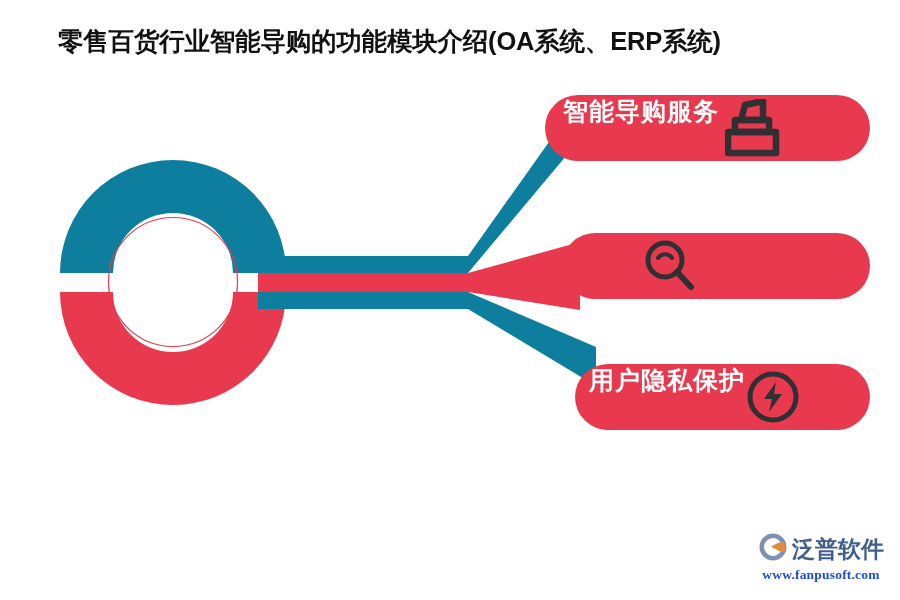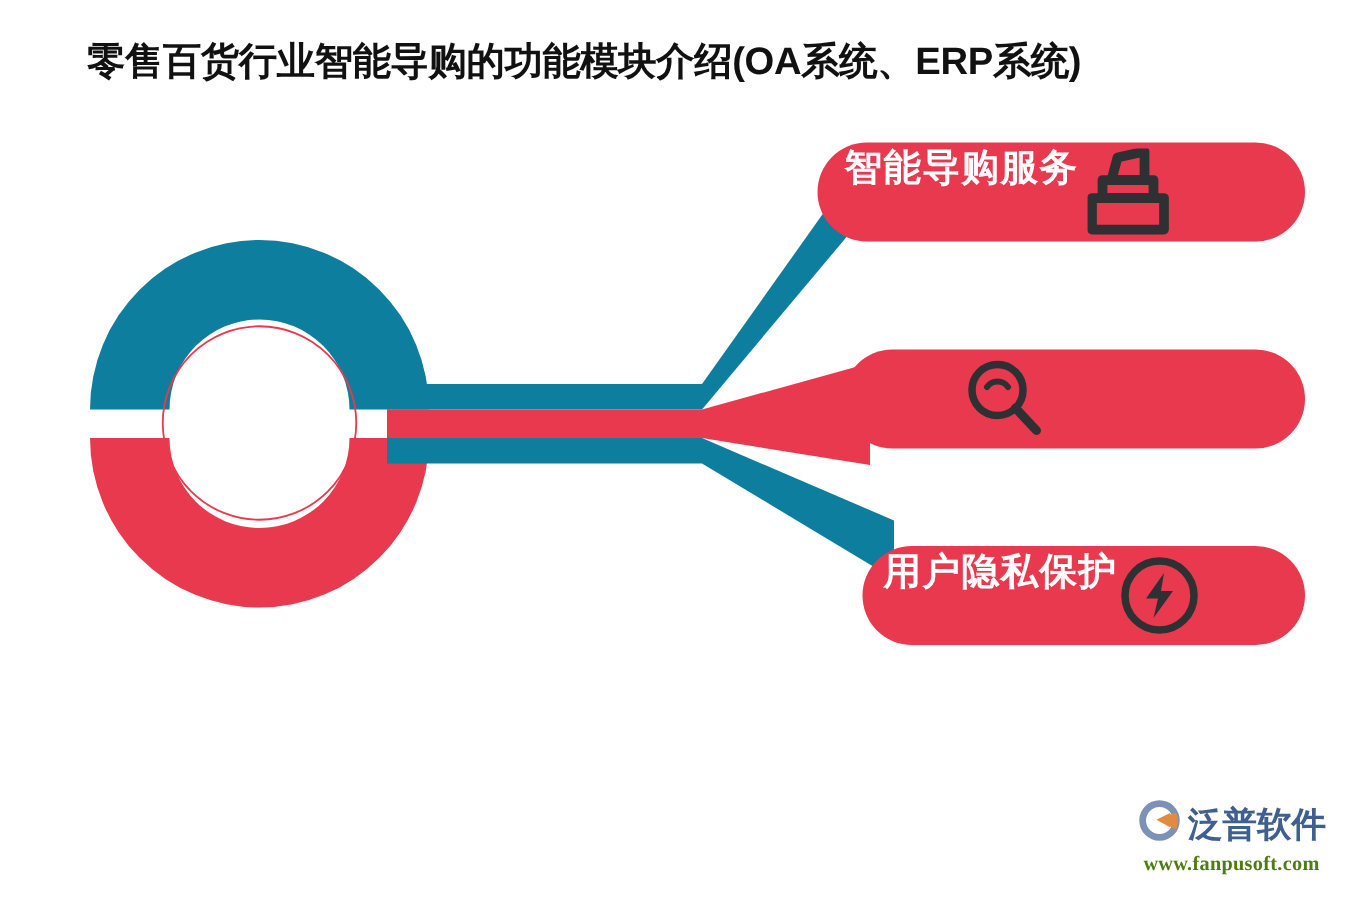--- a/index.html
+++ b/index.html
@@ -119,21 +119,21 @@
     font-size: 23px;
     font-weight: bold;
     color: #3f5f8f;
     letter-spacing: 0px;
     margin-left: 4px;
     -webkit-font-smoothing: antialiased;
   }
   .logo-url {
     font-size: 13.5px;
     font-weight: bold;
-    color: #4d7c0f;
+    color: #1d4ed8;
     letter-spacing: 0.2px;
     margin-top: 1px;
     font-family: "Liberation Serif", "DejaVu Serif", serif;
   }
 </style>
 </head>
 <body>
 
 <div id="canvas">
 

